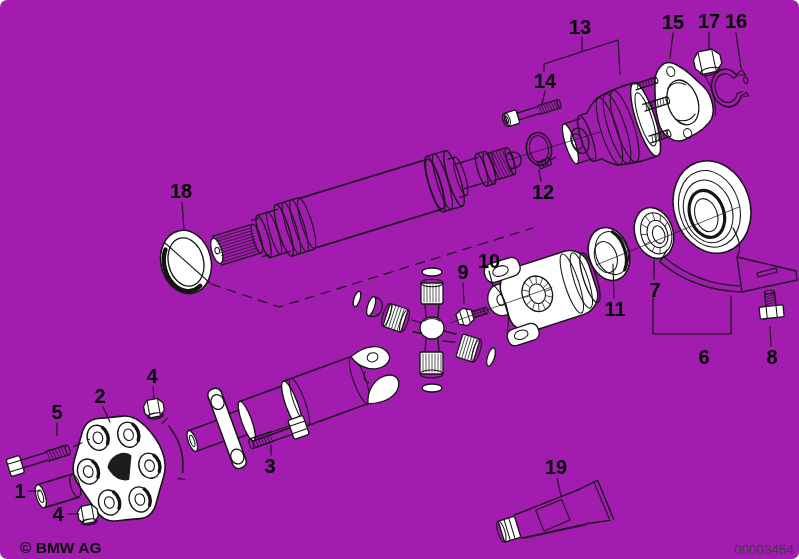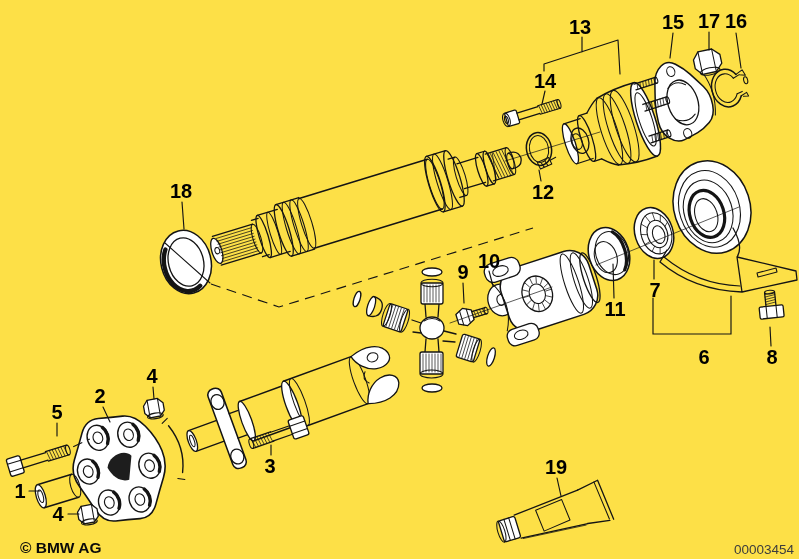--- a/index.html
+++ b/index.html
@@ -1,17 +1,17 @@
 <!DOCTYPE html>
 <html><head>
 <meta charset="utf-8">
 <style>
   html,body{margin:0;padding:0;background:#fff;}
-  #stage{position:relative;width:799px;height:559px;background:#fde047;overflow:hidden;
-         font-family:"Liberation Sans",sans-serif;}
+  #stage{position:relative;width:799px;height:559px;background:#a21caf;overflow:hidden;
+         font-family:"Liberation Sans",sans-serif;border-radius:7px;}
   svg{position:absolute;left:0;top:0;}
   .s  {stroke:#141414;fill:none;stroke-width:1.5;stroke-linecap:round;stroke-linejoin:round;}
   .s13{stroke:#141414;fill:none;stroke-width:1.3;stroke-linecap:round;stroke-linejoin:round;}
   .s1 {stroke:#141414;fill:none;stroke-width:1.05;stroke-linecap:round;stroke-linejoin:round;}
   .s07{stroke:#141414;fill:none;stroke-width:0.7;stroke-linecap:round;}
   .hv {stroke:#141414;fill:none;stroke-width:4.4;stroke-linecap:round;}
   .hv2{stroke:#141414;fill:none;stroke-width:3.2;stroke-linecap:round;}
   .w  {fill:#ffffff;}
   .dk {fill:#1d1d1d;stroke:none;}
   .ldr{stroke:#141414;fill:none;stroke-width:1.15;stroke-linecap:round;}

